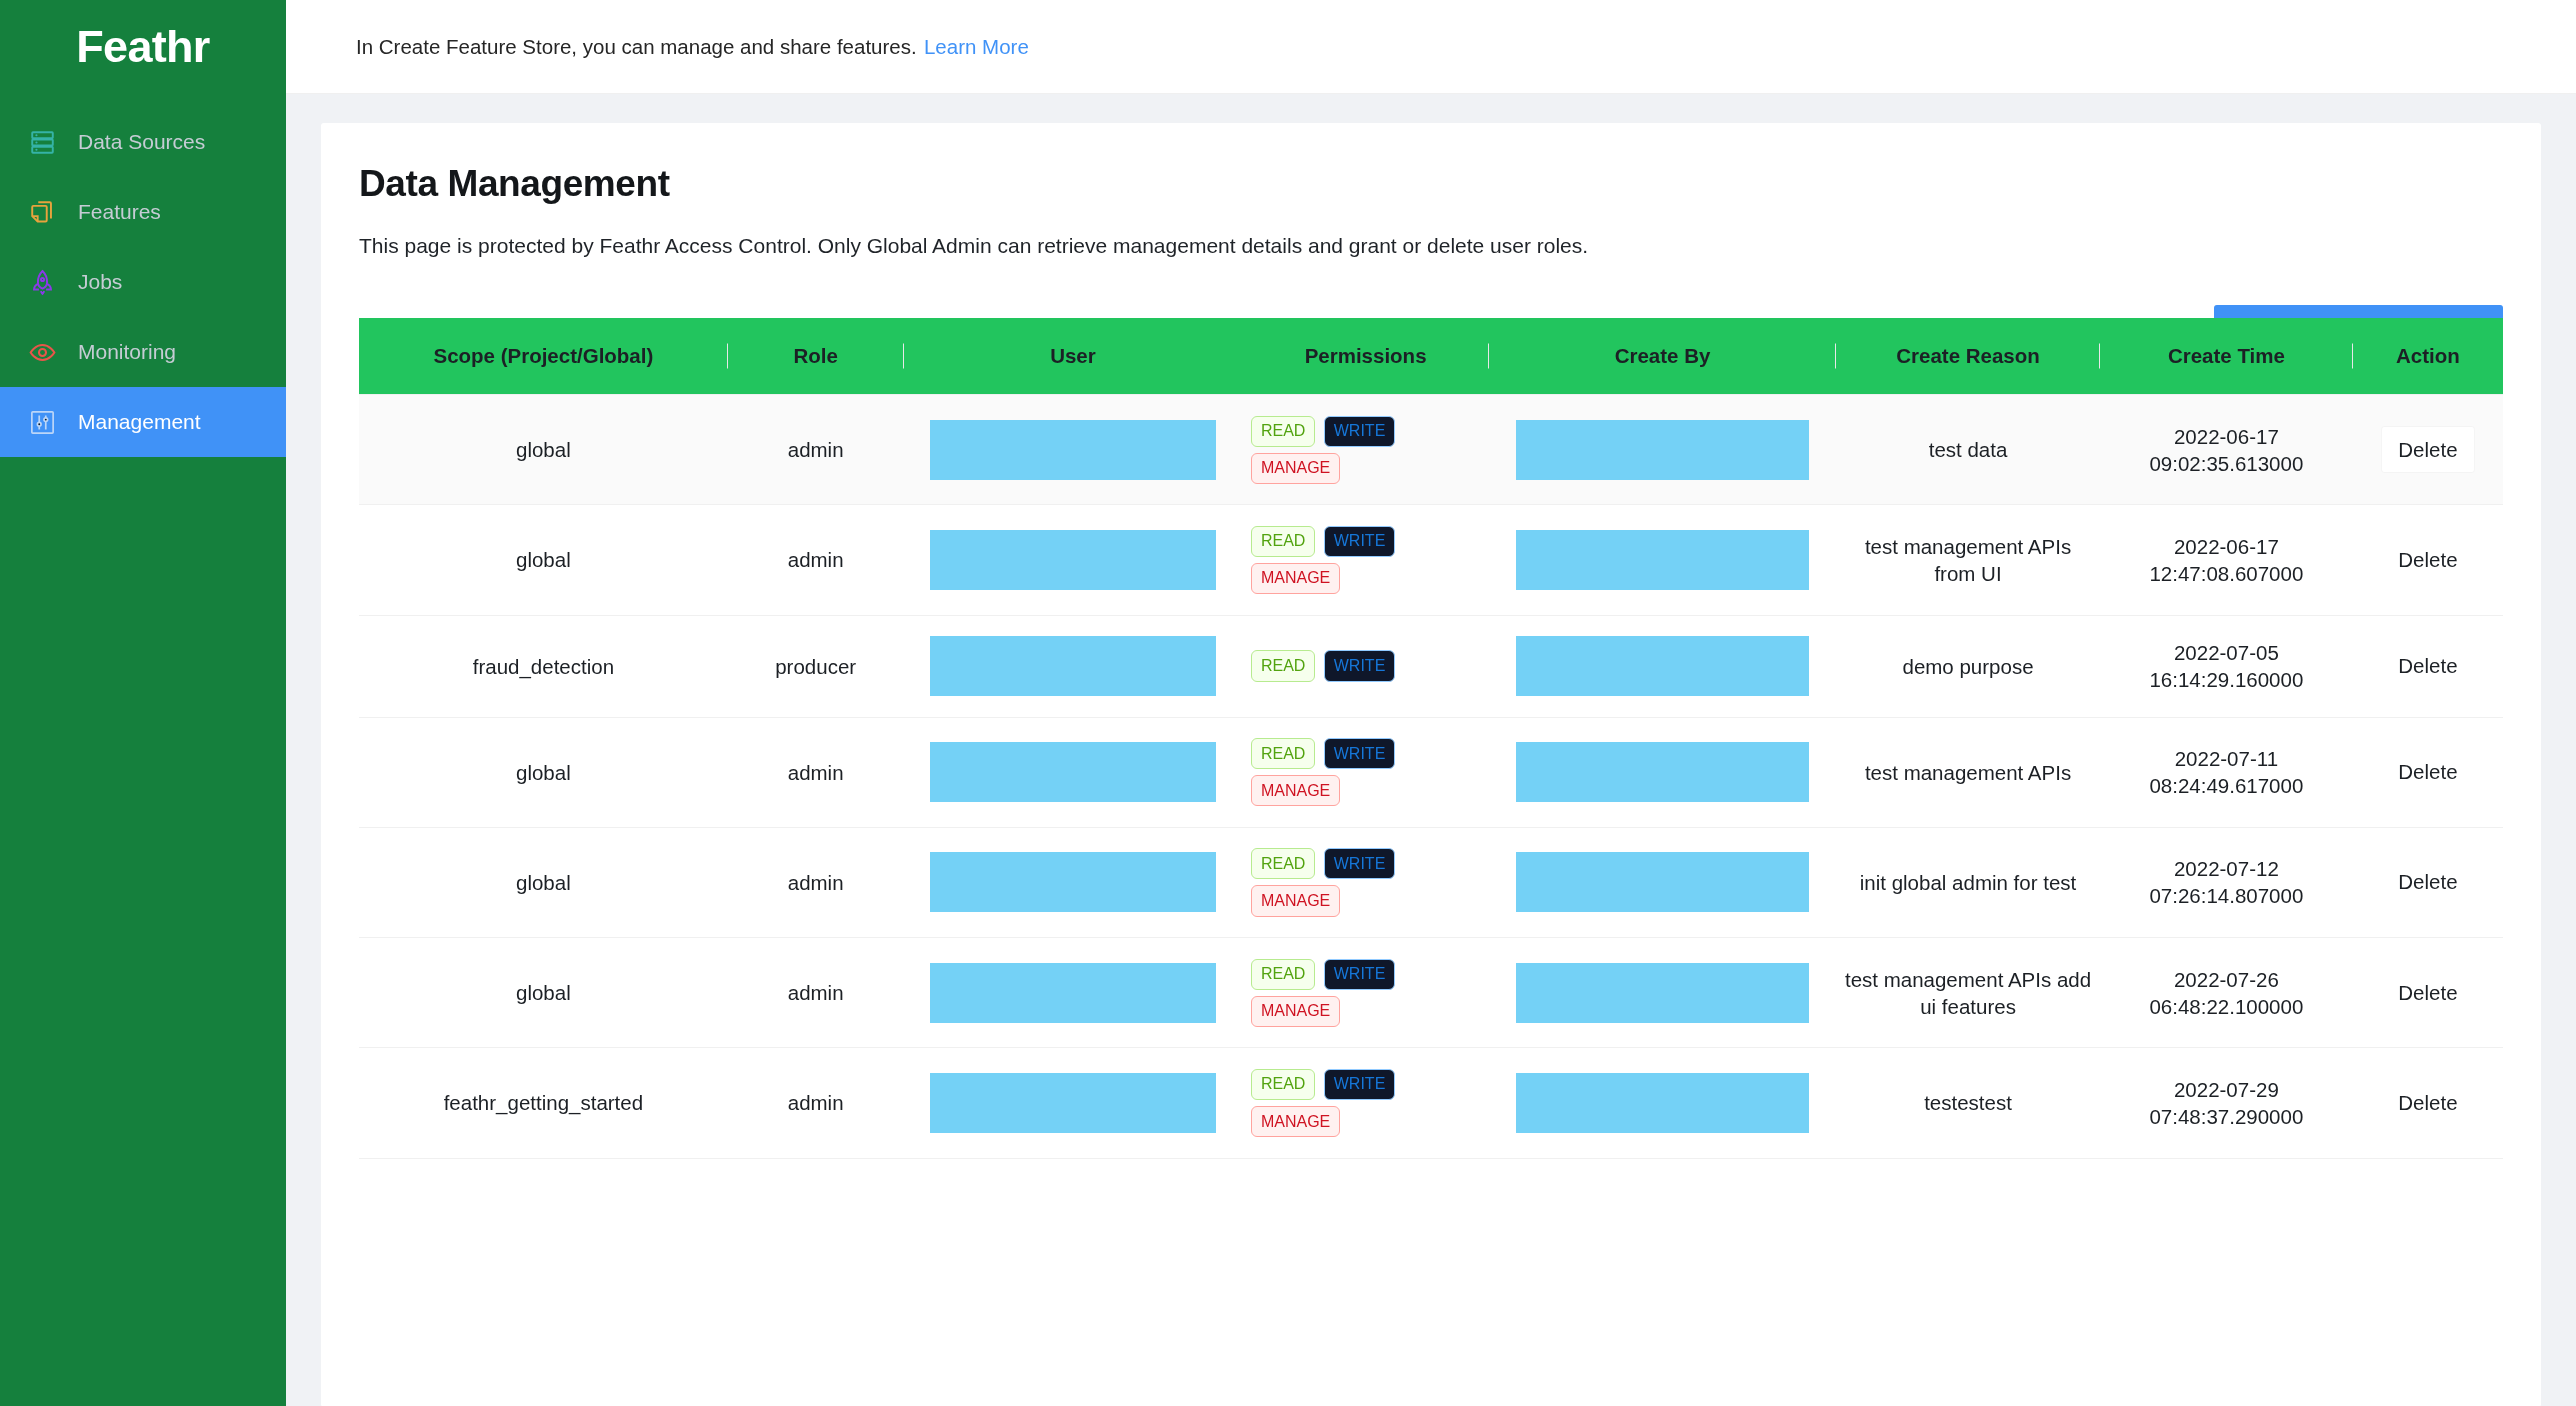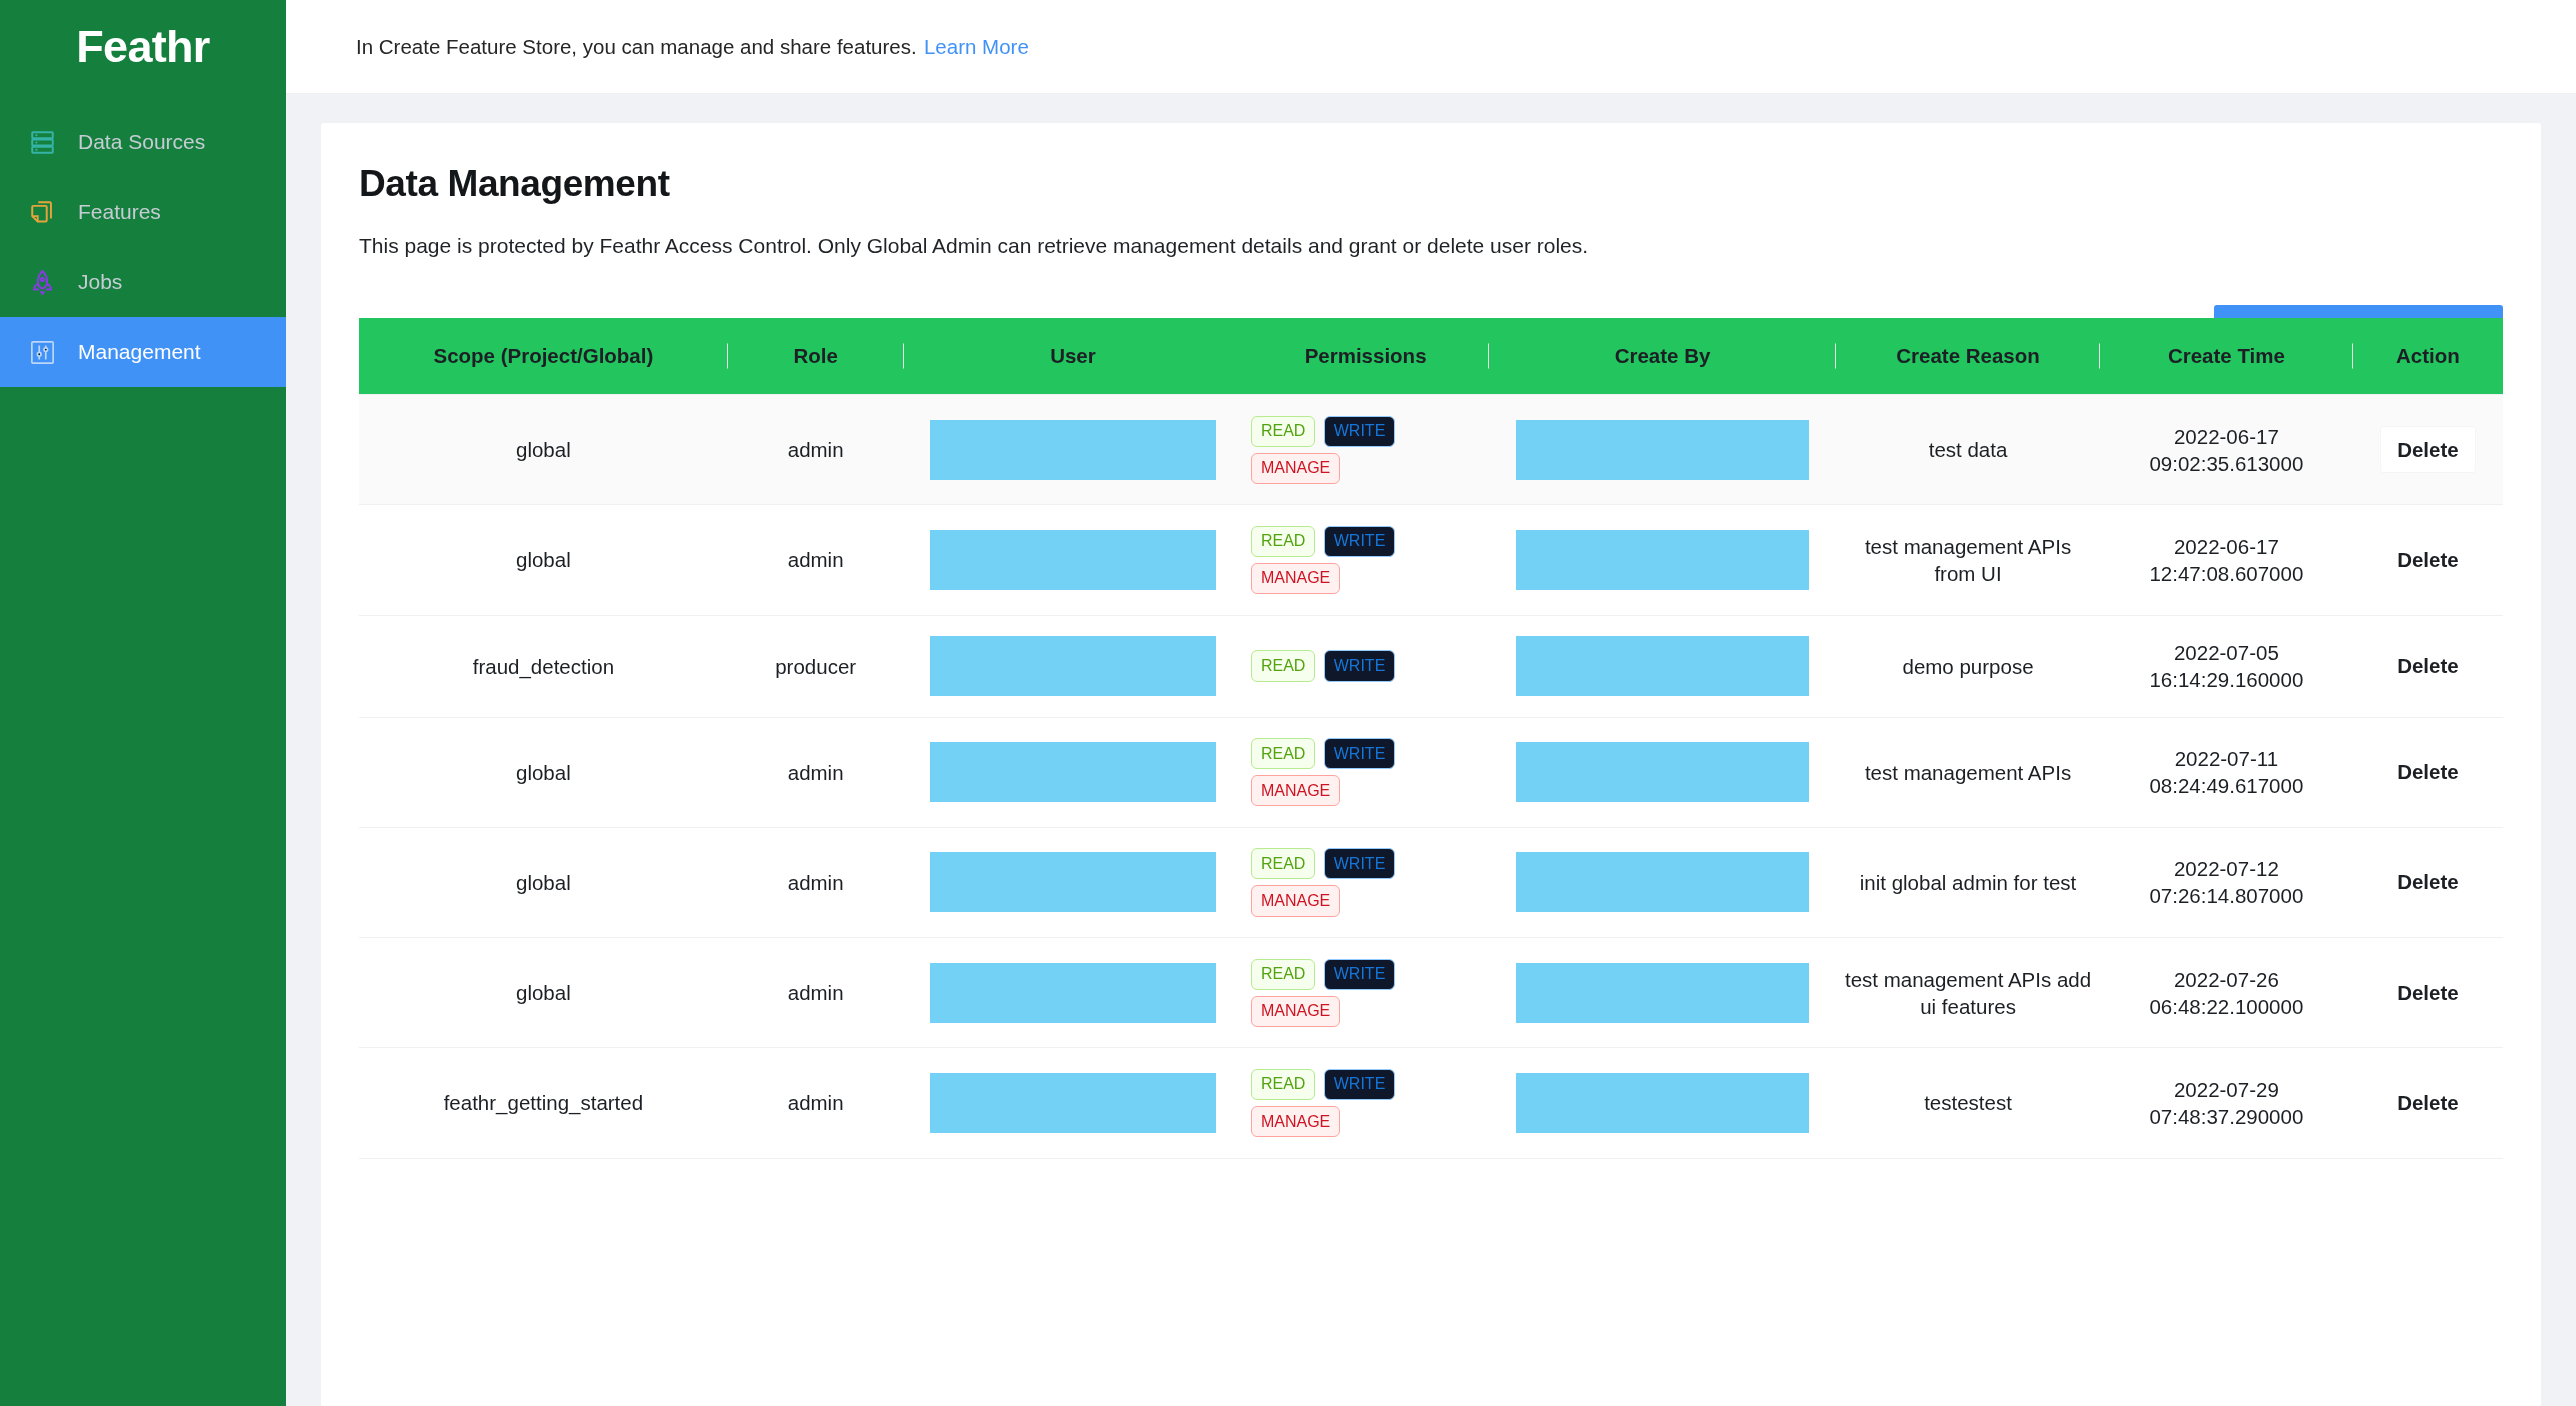--- a/index.html
+++ b/index.html
@@ -125,21 +125,20 @@
   .tag.read   { color: #52a30f; background: #f6ffed; border-color: #b7eb8f; }
   .tag.write  { color: #1677d9; background: #0f172a; border-color: #91caff; }
   .tag.manage { color: #cf1322; background: #fff1f0; border-color: #ffa39e; }
 
   .delete-btn {
     background: transparent; border: none;
     font-size: 20.5px; color: #1c2025;
     cursor: pointer; padding: 10.3px 16px;
     font-family: "Liberation Sans", sans-serif;
     border-radius: 2.2px;
-    font-weight: bold;
   }
   .delete-btn.raised { background: #ffffff; box-shadow: 0 0 0 0.7px rgba(0,0,0,0.03); }
 
   
   col.c-scope  { width: 17.2%; }
   col.c-role   { width: 8.2%;  }
   col.c-user   { width: 15.8%; }
   col.c-perm   { width: 11.5%; }
   col.c-cby    { width: 16.2%; }
   col.c-creason{ width: 12.3%; }
@@ -186,20 +185,29 @@
             <path d="M12 2.5c2.6 2.6 3.8 6 3.8 9.2 0 2.4-1.7 4.4-3.8 5.4-2.1-1-3.8-3-3.8-5.4 0-3.2 1.2-6.6 3.8-9.2z"></path>
             <circle cx="12" cy="9.5" r="1.3"></circle>
             <path d="M8.2 13.2c-2 1-3.2 2.6-3.2 4.6h4"></path>
             <path d="M15.8 13.2c2 1 3.2 2.6 3.2 4.6h-4"></path>
             <path d="M10.6 19.2c.5 1.1 1.4 2.1 1.4 2.1s.9-1 1.4-2.1"></path>
           </svg>
         </span>
         <span>Jobs</span>
       </div>
 
+      <div class="nav-item">
+        <span class="nav-icon">
+          <svg viewBox="0 0 24 24" fill="none" stroke="#e8554a" stroke-width="1.7">
+            <path d="M2.2 12S5.8 5.8 12 5.8 21.8 12 21.8 12 18.2 18.2 12 18.2 2.2 12 2.2 12z"></path>
+            <circle cx="12" cy="12" r="2.9"></circle>
+          </svg>
+        </span>
+        <span>Monitoring</span>
+      </div>
 
       <div class="nav-item active">
         <span class="nav-icon">
           <svg viewBox="0 0 24 24" fill="none" stroke="#bcd6f8" stroke-width="1.4">
             <rect x="3.2" y="3.2" width="17.6" height="17.6" rx="0.8"></rect>
             <path d="M9.3 6.2v11.6M14.7 6.2v11.6"></path>
             <circle cx="9.3" cy="13.4" r="1.5" fill="#0b1b2b"></circle>
             <circle cx="14.7" cy="9.6" r="1.5" fill="#0b1b2b"></circle>
           </svg>
         </span>

